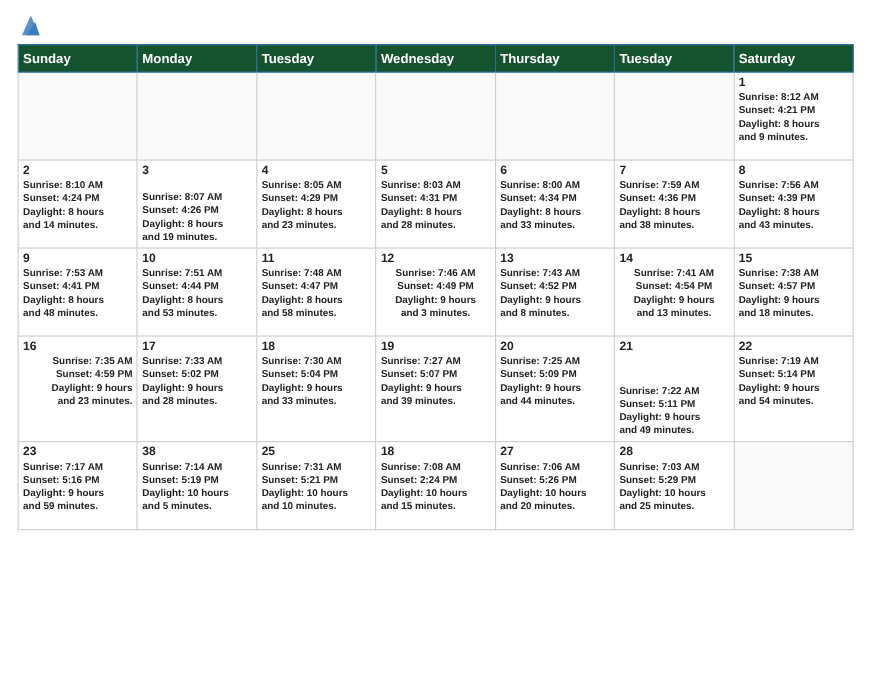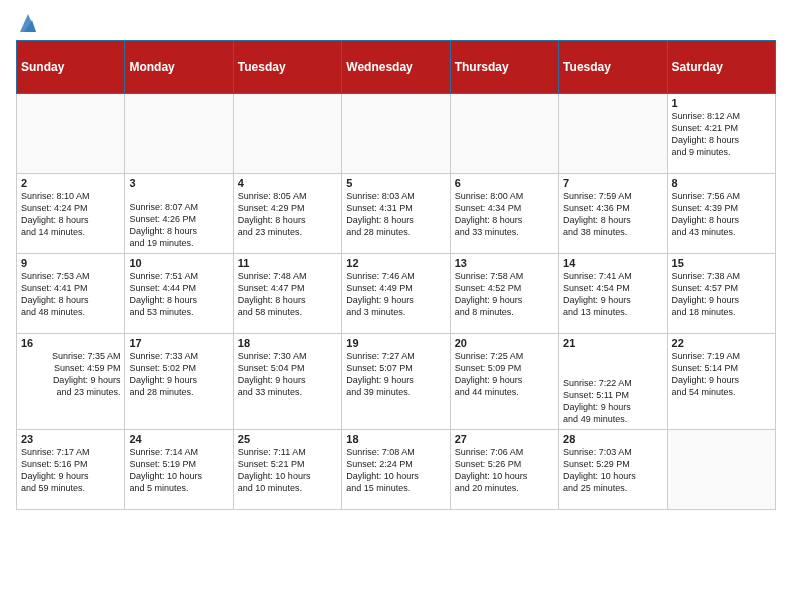--- a/index.html
+++ b/index.html
@@ -49,25 +49,25 @@
     .location-title {
       font-size: 15px;
       color: #444;
     }
     .calendar {
       width: 100%;
       border-collapse: collapse;
       table-layout: fixed;
     }
     .calendar th {
-      background: #b91c1c;
+      background: #14532d;
       color: #fff;
       font-size: 12px;
       font-weight: bold;
-      padding: 19px 4px;
+      padding: 5px 4px;
       text-align: left;
       border: 1px solid #2a6da0;
     }
     .calendar td {
       vertical-align: top;
       border: 1px solid #ccc;
       padding: 3px 4px;
       height: 80px;
       font-size: 9.5px;
       color: #222;
@@ -79,20 +79,21 @@
     .day-num {
       font-size: 11px;
       font-weight: bold;
       display: block;
       margin-bottom: 1px;
     }
     .day-info {
       font-size: 9px;
       line-height: 1.35;
       color: #222;
+      font-weight: bold;
     }
   </style>
 </head>
 <body>
 
 <div class="page">
   <div class="header-row">
     <div class="logo">
       <div>
         <div style="display:flex;align-items:center;">
@@ -207,35 +208,35 @@
           </td>
           <td>
             <span class="day-num">11</span>
             <div class="day-info" style="white-space: pre-line;">Sunrise: 7:48 AM
 Sunset: 4:47 PM
 Daylight: 8 hours
 and 58 minutes.</div>
           </td>
           <td>
             <span class="day-num">12</span>
-            <div class="day-info" style="white-space: pre-line;">Sunrise: 7:46 AM
+            <div class="day-info" style="white-space: pre-line; text-align: center;">Sunrise: 7:46 AM
 Sunset: 4:49 PM
 Daylight: 9 hours
 and 3 minutes.</div>
           </td>
           <td>
             <span class="day-num">13</span>
-            <div class="day-info" style="white-space: pre-line;">Sunrise: 7:58 AM
+            <div class="day-info" style="white-space: pre-line;">Sunrise: 7:43 AM
 Sunset: 4:52 PM
 Daylight: 9 hours
 and 8 minutes.</div>
           </td>
           <td>
             <span class="day-num">14</span>
-            <div class="day-info" style="white-space: pre-line;">Sunrise: 7:41 AM
+            <div class="day-info" style="white-space: pre-line; text-align: center;">Sunrise: 7:41 AM
 Sunset: 4:54 PM
 Daylight: 9 hours
 and 13 minutes.</div>
           </td>
           <td>
             <span class="day-num">15</span>
             <div class="day-info" style="white-space: pre-line;">Sunrise: 7:38 AM
 Sunset: 4:57 PM
 Daylight: 9 hours
 and 18 minutes.</div>
@@ -294,29 +295,29 @@
         </tr>
         <tr>
           <td>
             <span class="day-num">23</span>
             <div class="day-info" style="white-space: pre-line;">Sunrise: 7:17 AM
 Sunset: 5:16 PM
 Daylight: 9 hours
 and 59 minutes.</div>
           </td>
           <td>
-            <span class="day-num">24</span>
+            <span class="day-num">38</span>
             <div class="day-info" style="white-space: pre-line;">Sunrise: 7:14 AM
 Sunset: 5:19 PM
 Daylight: 10 hours
 and 5 minutes.</div>
           </td>
           <td>
             <span class="day-num">25</span>
-            <div class="day-info" style="white-space: pre-line;">Sunrise: 7:11 AM
+            <div class="day-info" style="white-space: pre-line;">Sunrise: 7:31 AM
 Sunset: 5:21 PM
 Daylight: 10 hours
 and 10 minutes.</div>
           </td>
           <td>
             <span class="day-num">18</span>
             <div class="day-info" style="white-space: pre-line;">Sunrise: 7:08 AM
 Sunset: 2:24 PM
 Daylight: 10 hours
 and 15 minutes.</div>

